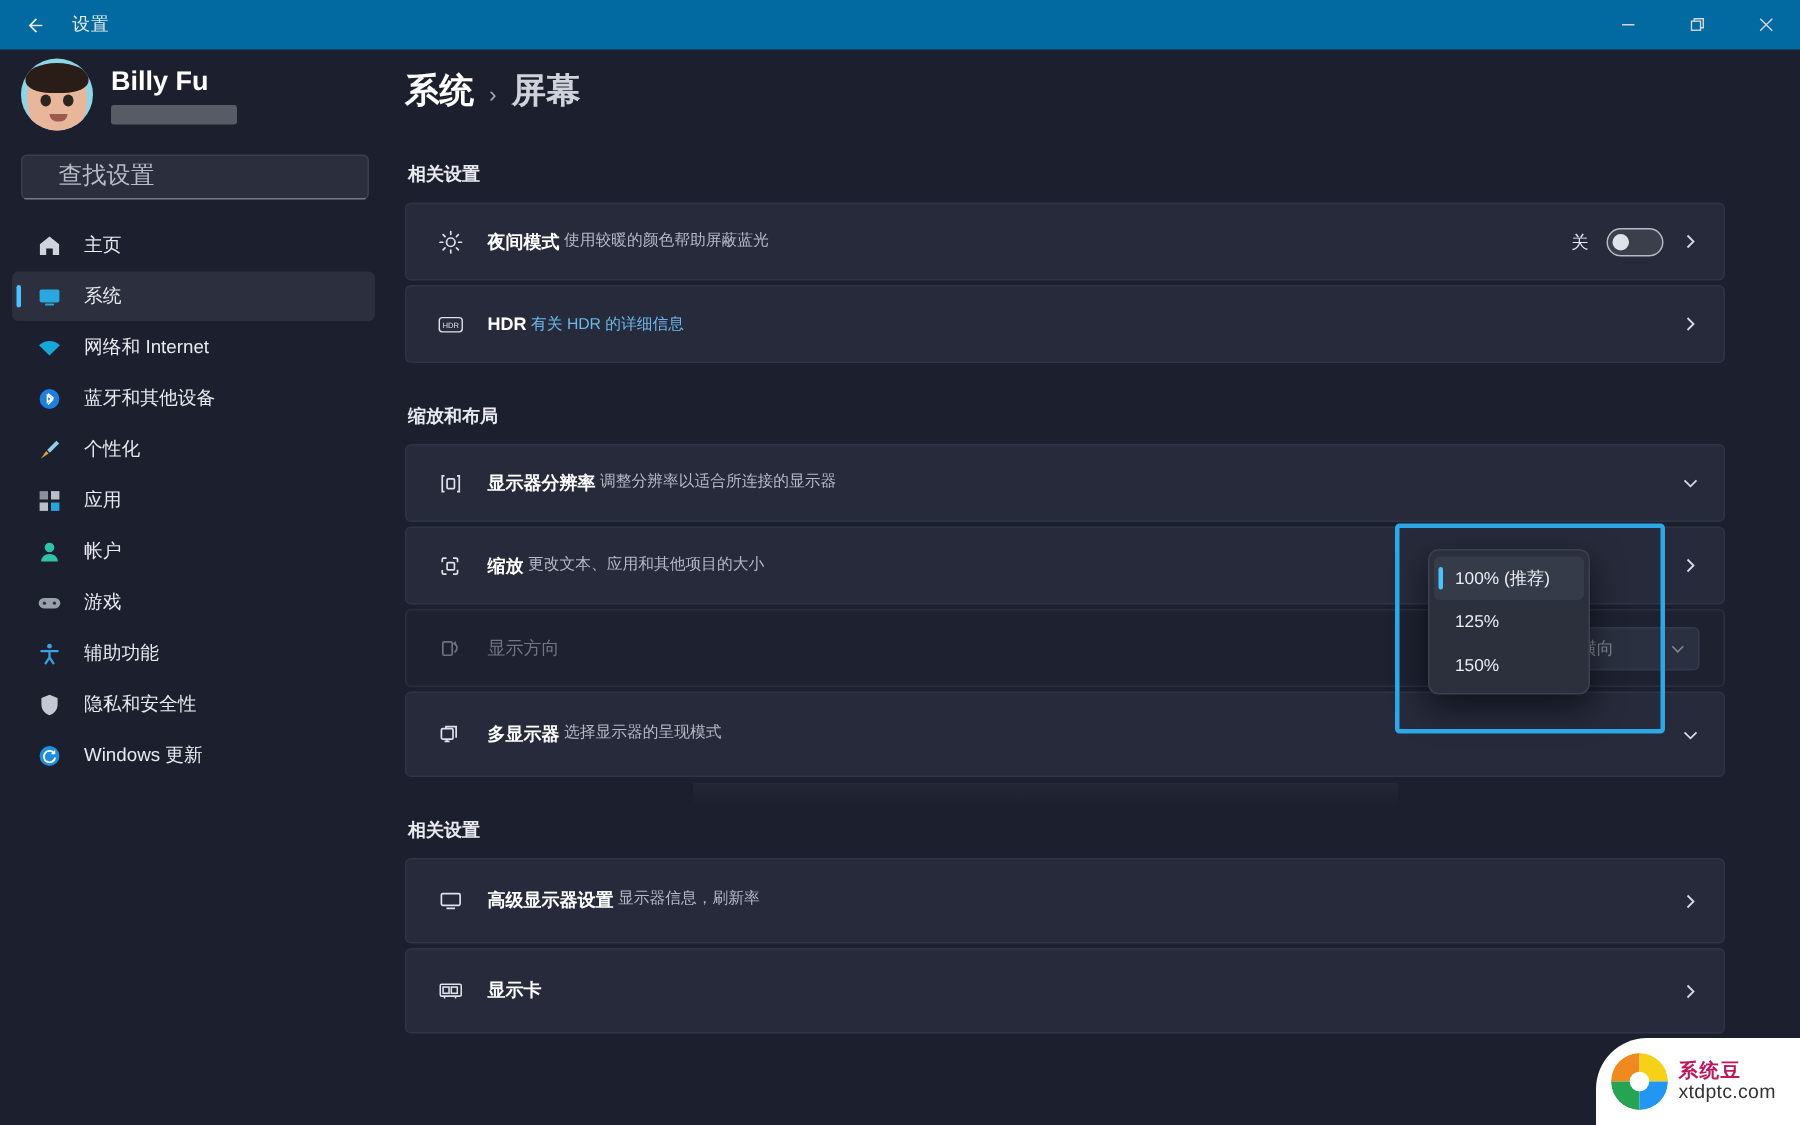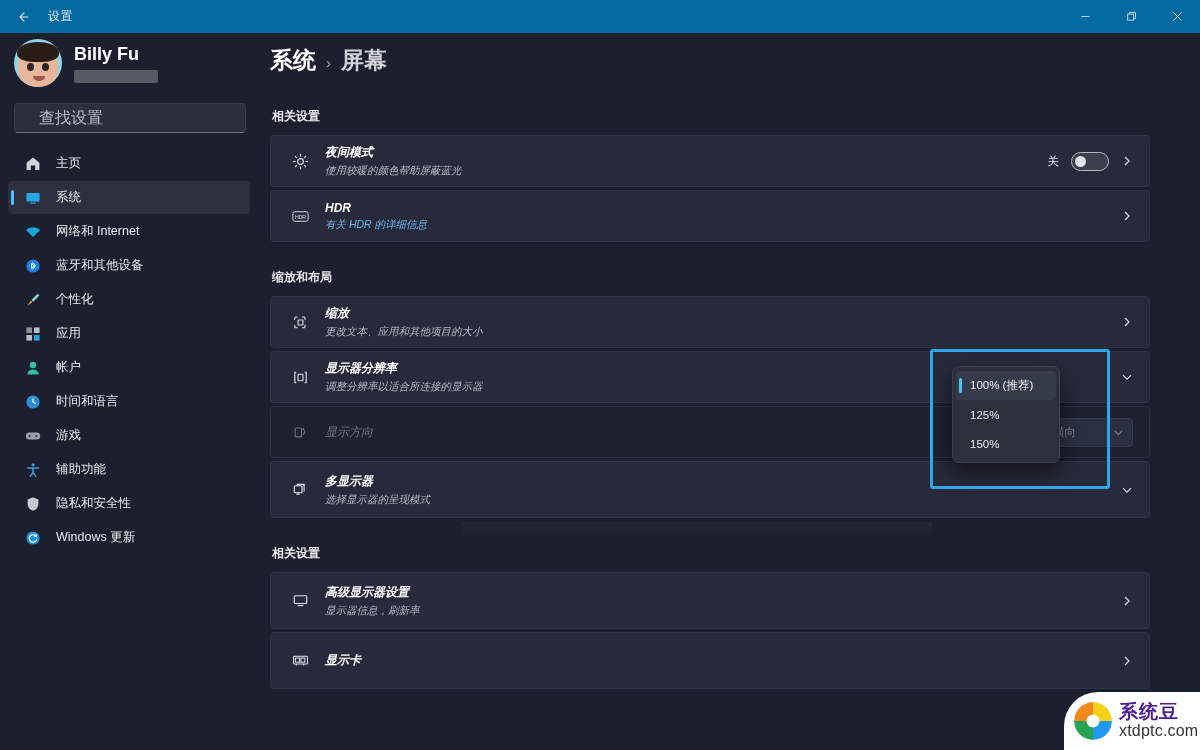--- a/index.html
+++ b/index.html
@@ -146,21 +146,21 @@
     position: relative;
   }
   .card.tall { height: 57px; }
   .card.dim { background: #22263460; border-color: #2b3040; }
   .card-ico {
     width: 30px; flex: 0 0 30px; display: flex; align-items: center; justify-content: center;
     color: #dfe2ea;
   }
   .card.dim .card-ico { color: #6d7280; }
   .card-ico svg { width: 17px; height: 17px; }
-  .card-text { margin-left: 10px; display: flex; flex-direction: column; gap: 3px; font-style: italic; }
+  .card-text { margin-left: 10px; display: flex; flex-direction: row; gap: 3px; }
   .card-title { font-size: 12px; font-weight: bold; color: #ffffff; }
   .card-sub { font-size: 10.5px; color: #b6bac5; }
   .card-sub.link { color: #6cb8ec; }
   .card.dim .card-title { color: #71767f; font-weight: normal; }
   .card-right { margin-left: auto; display: flex; align-items: center; gap: 12px; }
   .toggle-label { font-size: 11.5px; color: #e2e5ec; }
   .toggle {
     width: 38px; height: 19px; border-radius: 11px;
     border: 1px solid #b6bac5; background: #3b3f4c;
     position: relative;
@@ -231,22 +231,22 @@
   .wm-q { position: absolute; width: 19px; height: 19px; }
   .wm-q.a { left: 0; top: 0; background: #f08a1e; border-radius: 19px 0 0 0; }
   .wm-q.b { right: 0; top: 0; background: #f5d117; border-radius: 0 19px 0 0; }
   .wm-q.c { left: 0; bottom: 0; background: #27a354; border-radius: 0 0 0 19px; }
   .wm-q.d { right: 0; bottom: 0; background: #2196f3; border-radius: 0 0 19px 0; }
   .wm-hole {
     position: absolute; left: 50%; top: 50%; transform: translate(-50%,-50%);
     width: 13px; height: 13px; background: #ffffff; border-radius: 50%;
   }
   .wm-text { display: flex; flex-direction: column; }
-  .wm-title { font-size: 19px; font-weight: bold; color: #4c1d95; letter-spacing: 1px; line-height: 1.05; }
-  .wm-url { font-size: 16px; color: #333333; letter-spacing: .2px; }
+  .wm-title { font-size: 13px; font-weight: bold; color: #be185d; letter-spacing: 1px; line-height: 1.05; }
+  .wm-url { font-size: 13px; color: #333333; letter-spacing: .2px; }
 </style>
 </head>
 <body>
 
 <div class="app">
 
   <div class="titlebar">
     <div class="back-btn">
       <svg viewBox="0 0 16 16" fill="none" stroke="#e6e8ee" stroke-width="1.3">
         <path d="M9.5 3 4.5 8l5 5M4.5 8H14"></path>
@@ -370,29 +370,20 @@
         <div class="navitem">
           <span class="nav-ico">
             <svg viewBox="0 0 16 16" fill="#2fc2a8">
                 <circle cx="8" cy="5" r="3.2"></circle>
                 <path d="M2.4 14.4c0-3 2.5-5 5.6-5s5.6 2 5.6 5z"></path>
               </svg>
           </span>
           <span class="nav-label">帐户</span>
         </div>
 
-        <div class="navitem">
-          <span class="nav-ico">
-            <svg viewBox="0 0 16 16">
-                <circle cx="8" cy="8" r="6.6" fill="#2a8fd4"></circle>
-                <path d="M8 4.2V8l2.8 1.8" fill="none" stroke="#fff" stroke-width="1.2"></path>
-              </svg>
-          </span>
-          <span class="nav-label">时间和语言</span>
-        </div>
 
         <div class="navitem">
           <span class="nav-ico">
             <svg viewBox="0 0 16 16">
                 <rect x="0.8" y="4.6" width="14.4" height="7" rx="3.5" fill="#9aa0aa"></rect>
                 <circle cx="4.6" cy="8.1" r="1.1" fill="#2b2f3a"></circle>
                 <circle cx="11.3" cy="8.1" r="1.1" fill="#2b2f3a"></circle>
               </svg>
           </span>
           <span class="nav-label">游戏</span>
@@ -486,55 +477,55 @@
           </div>
         </div>
       </div>
 
       <div class="section-title tight">缩放和布局</div>
       <div class="card-group">
 
         <div class="card">
           <span class="card-ico">
             <svg viewBox="0 0 18 18" fill="none" stroke="currentColor" stroke-width="1.2">
+              <path d="M4.6 3.4H3v11.2h1.6M13.4 3.4H15v11.2h-1.6"></path>
+              <rect x="6.4" y="5.6" width="5.2" height="6.8" rx=".8"></rect>
+            </svg>
+          </span>
+          <div class="card-text">
+            <span class="card-title">显示器分辨率</span>
+            <span class="card-sub">调整分辨率以适合所连接的显示器</span>
+          </div>
+          <div class="card-right">
+            <span class="chev">
+              <svg viewBox="0 0 12 12" fill="none" stroke="currentColor" stroke-width="1.2">
+                  <path d="M2 4.2l4 4 4-4"></path>
+                </svg>
+            </span>
+          </div>
+        </div>
+
+        <div class="card">
+          <span class="card-ico">
+            <svg viewBox="0 0 18 18" fill="none" stroke="currentColor" stroke-width="1.2">
               <path d="M3 6.2V4.2a1 1 0 0 1 1-1h2"></path>
                 <path d="M10.6 3.2h2.2a1 1 0 0 1 1 1v2"></path>
               <path d="M13.8 11.4v2.2a1 1 0 0 1-1 1h-2.2"></path>
                 <path d="M6 14.6H4a1 1 0 0 1-1-1v-2"></path>
               <rect x="6.4" y="6.4" width="5.2" height="5.2" rx=".8"></rect>
             </svg>
           </span>
           <div class="card-text">
             <span class="card-title">缩放</span>
             <span class="card-sub">更改文本、应用和其他项目的大小</span>
           </div>
           <div class="card-right">
             <span class="chev">
               <svg viewBox="0 0 12 12" fill="none" stroke="currentColor" stroke-width="1.2">
                   <path d="M4 2l4 4-4 4"></path>
-                </svg>
-            </span>
-          </div>
-        </div>
-
-        <div class="card">
-          <span class="card-ico">
-            <svg viewBox="0 0 18 18" fill="none" stroke="currentColor" stroke-width="1.2">
-              <path d="M4.6 3.4H3v11.2h1.6M13.4 3.4H15v11.2h-1.6"></path>
-              <rect x="6.4" y="5.6" width="5.2" height="6.8" rx=".8"></rect>
-            </svg>
-          </span>
-          <div class="card-text">
-            <span class="card-title">显示器分辨率</span>
-            <span class="card-sub">调整分辨率以适合所连接的显示器</span>
-          </div>
-          <div class="card-right">
-            <span class="chev">
-              <svg viewBox="0 0 12 12" fill="none" stroke="currentColor" stroke-width="1.2">
-                  <path d="M2 4.2l4 4 4-4"></path>
                 </svg>
             </span>
           </div>
         </div>
 
         <div class="card dim">
           <span class="card-ico">
             <svg viewBox="0 0 18 18" fill="none" stroke="currentColor" stroke-width="1.2">
               <rect x="3.4" y="4.2" width="6.6" height="9.4" rx="1"></rect>
               <path d="M11.6 5.2a3.6 3.6 0 0 1 0 6.2"></path>

